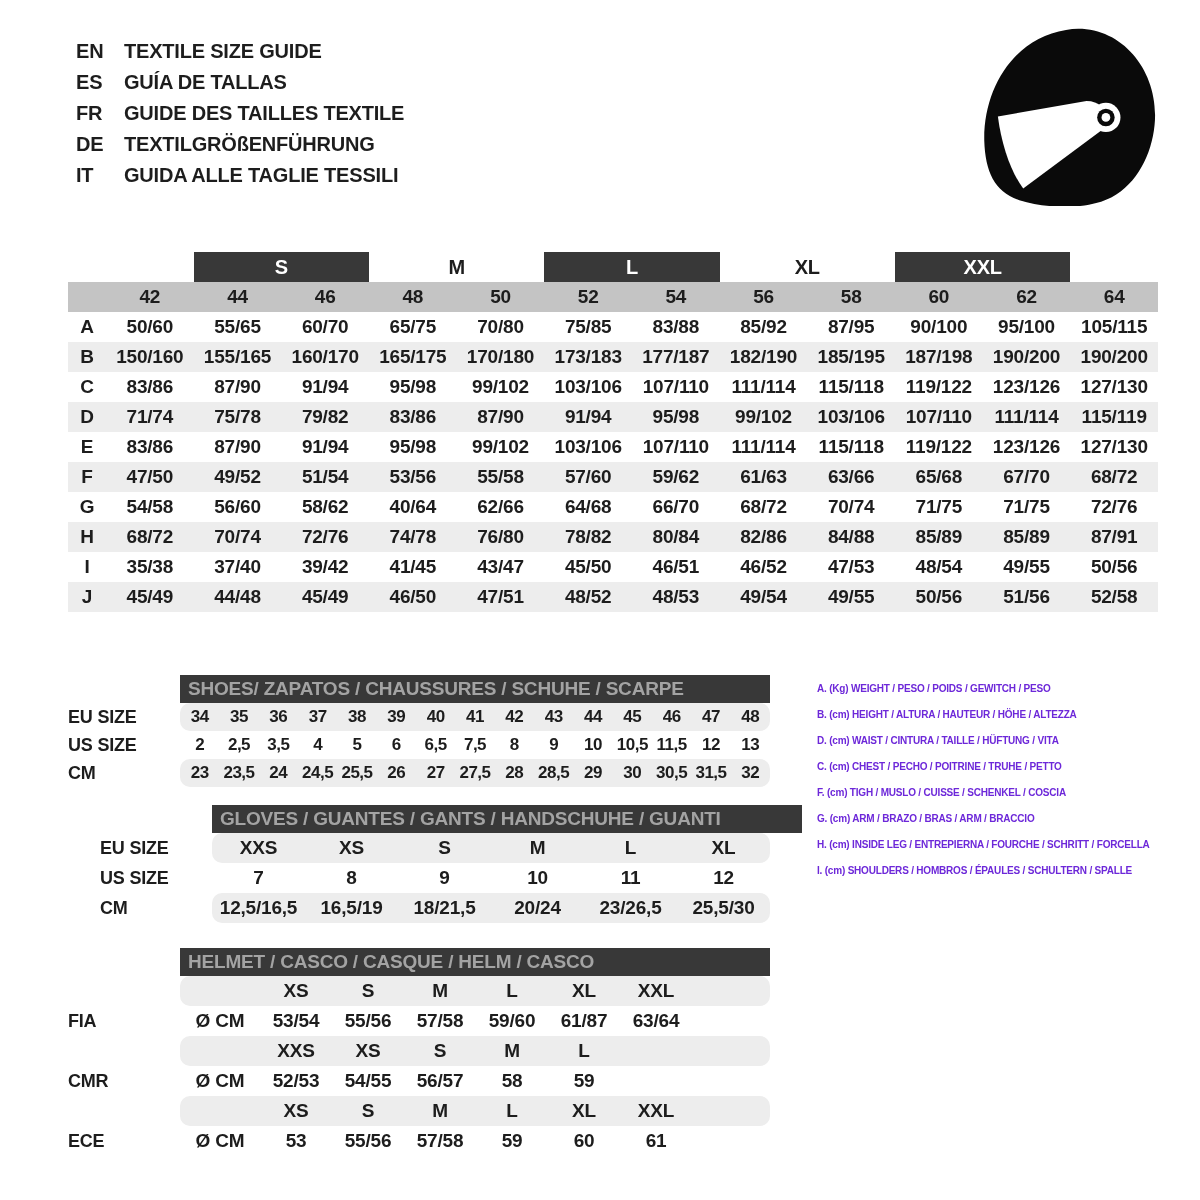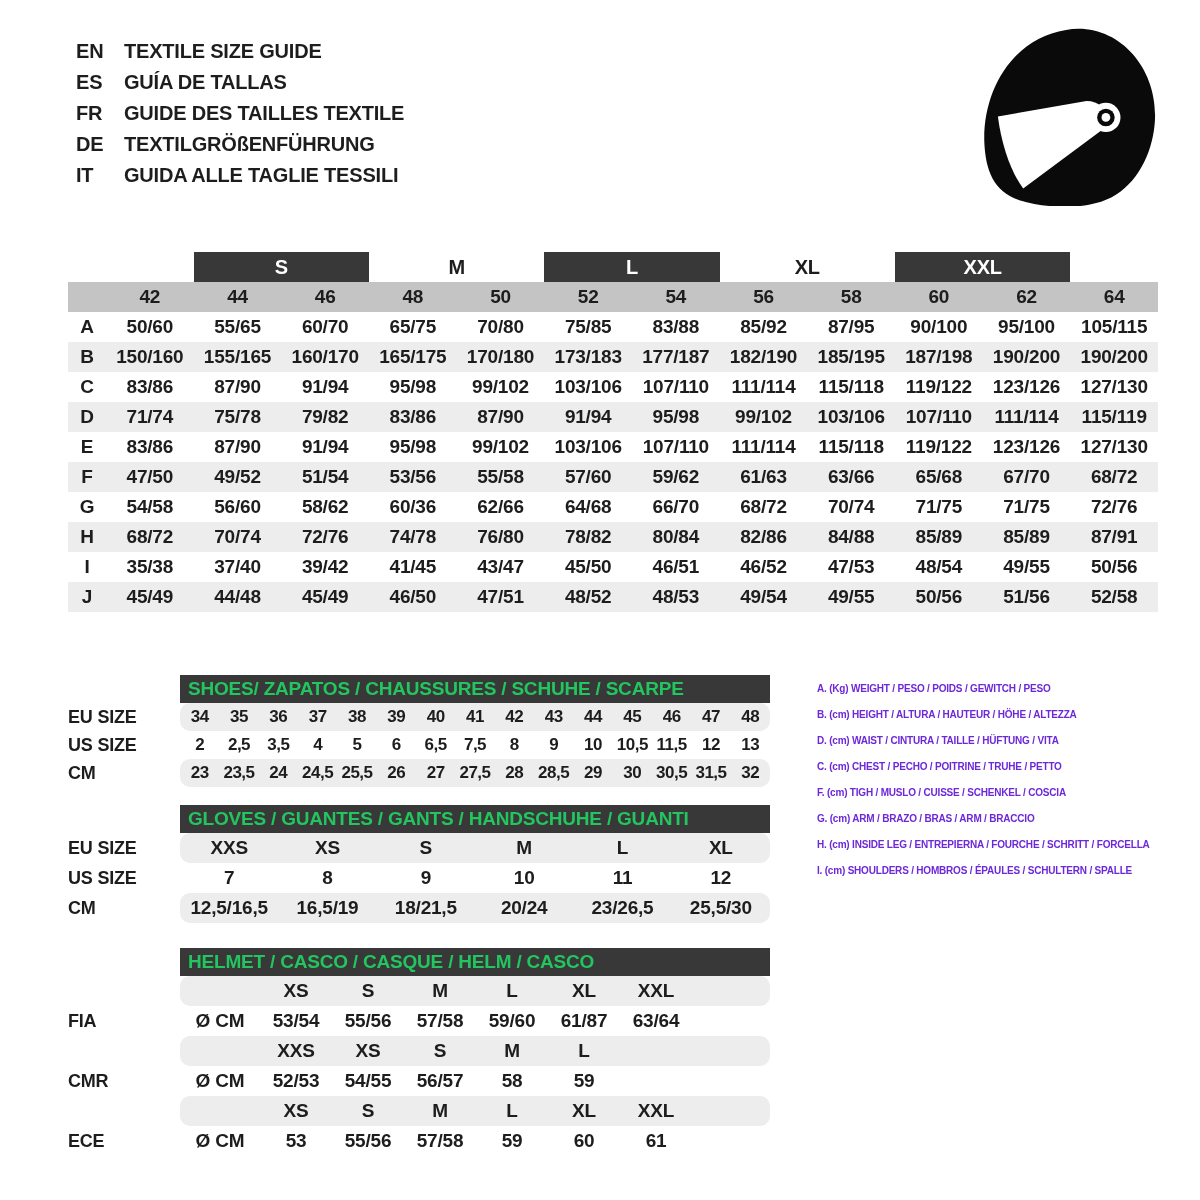--- a/index.html
+++ b/index.html
@@ -24,24 +24,24 @@
   .sg-row, .mt-row { display:grid; grid-template-columns:38px repeat(12, 1fr); }
   .sg-row { height:30px; }
   .sg-cell { text-align:center; line-height:30px; font-size:20px; }
   .sg-cell.dark { background:#383838; color:#ffffff; }
   .mt-row { height:30px; line-height:30px; font-size:19px; text-align:center; }
   .mt-head { background:#c4c4c4; }
   .mt-row.stripe { background:#ededed; }
 
   
   .bottom { position:absolute; left:68px; top:675px; width:702px; }
-  .bt-section.gloves { margin-top:18px; }
+  .bt-section.gloves { margin-top:18px;margin-left:32px; }
   .bt-section.helmet { margin-top:25px; }
   .bt-titlebar {
-    margin-left:112px; width:590px; height:28px; background:#383838; color:#22c55e;
+    margin-left:112px; width:590px; height:28px; background:#383838; color:#a3a3a3;
     font-size:19px; line-height:28px; padding-left:8px; white-space:nowrap; overflow:hidden;
   }
   .bt-row { display:flex; height:28px; line-height:28px; }
   .gloves .bt-row, .helmet .bt-row { height:30px; line-height:30px; }
   .bt-label { width:112px; flex:0 0 112px; font-size:18px; }
   .bt-strip { width:590px; display:grid; text-align:center; }
   .bt-strip.stripe { background:#ededed;border-radius:10px; }
   .shoes .bt-strip { grid-template-columns:repeat(15, 1fr); font-size:17px; letter-spacing:-0.5px; }
   .gloves .bt-strip { grid-template-columns:repeat(6, 1fr); font-size:19px; }
   .helmet .bt-strip { grid-template-columns:80px repeat(6, 72px) 1fr; font-size:19px; }
@@ -197,21 +197,21 @@
         <div class="mt-cell">63/66</div>
         <div class="mt-cell">65/68</div>
         <div class="mt-cell">67/70</div>
         <div class="mt-cell">68/72</div>
       </div>
       <div class="mt-row">
         <div class="mt-letter">G</div>
         <div class="mt-cell">54/58</div>
         <div class="mt-cell">56/60</div>
         <div class="mt-cell">58/62</div>
-        <div class="mt-cell">60/36</div>
+        <div class="mt-cell">40/64</div>
         <div class="mt-cell">62/66</div>
         <div class="mt-cell">64/68</div>
         <div class="mt-cell">66/70</div>
         <div class="mt-cell">68/72</div>
         <div class="mt-cell">70/74</div>
         <div class="mt-cell">71/75</div>
         <div class="mt-cell">71/75</div>
         <div class="mt-cell">72/76</div>
       </div>
       <div class="mt-row stripe">

